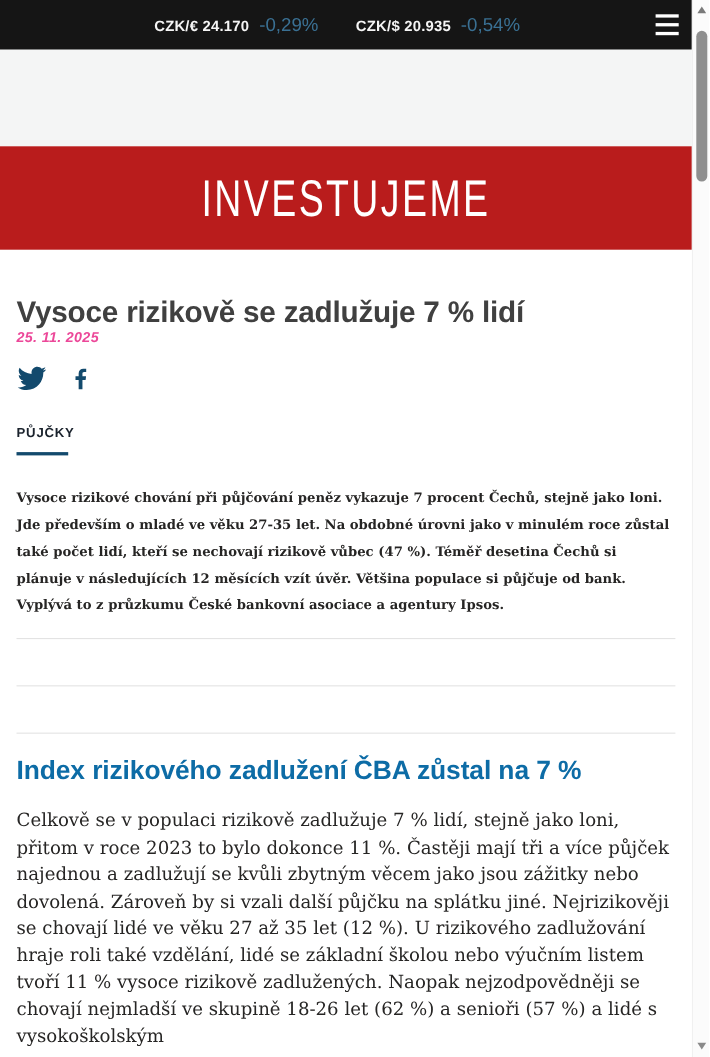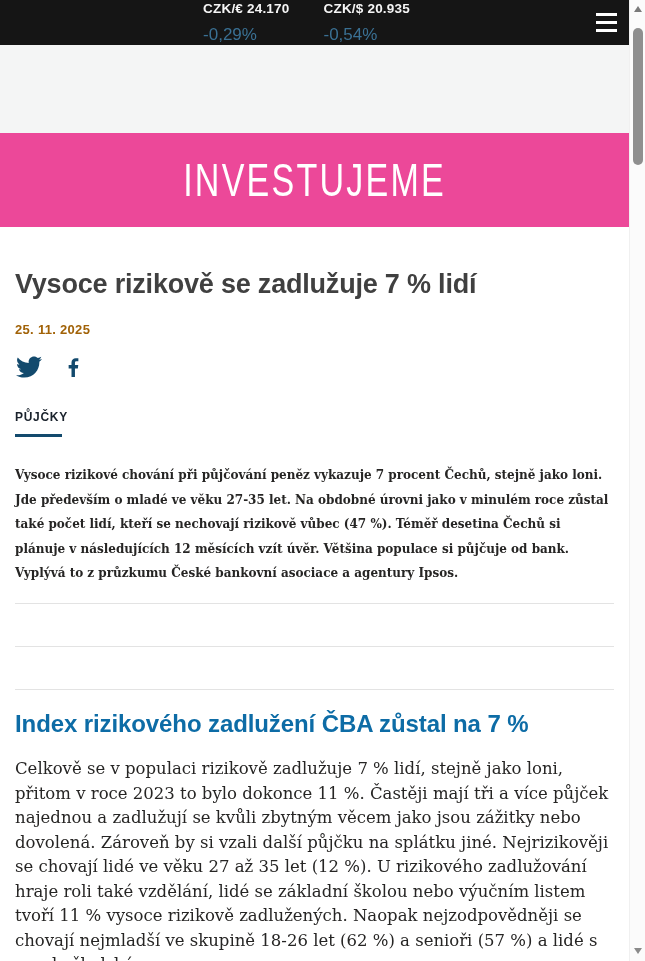--- a/index.html
+++ b/index.html
@@ -9,51 +9,51 @@
   .viewport { width: 645px; height: 961px; position: relative; overflow: hidden; background: #ffffff; }
   .page { width: 629px; height: 961px; overflow: hidden; background: #ffffff; }
 
   
   .topbar {
     height: 45px; background: #151515;
     display: flex; align-items: center; justify-content: center;
     position: relative;
   }
   .rates { display: flex; gap: 34px; align-items: center; transform: translateX(-8px); }
-  .rate { display: flex; gap: 9px; align-items: baseline; white-space: nowrap; flex-direction: column; }
+  .rate { display: flex; gap: 9px; align-items: baseline; white-space: nowrap; }
   .rate-label { color: #f5f5f5; font-size: 13.5px; font-weight: 700; letter-spacing: 0.2px; }
   .rate-change { color: #3a7093; font-size: 17px; font-weight: 500; }
   .menu-btn {
     position: absolute; right: 12px; top: 12px; width: 21px; height: 21px;
     display: flex; flex-direction: column; justify-content: space-between;
     padding: 1px 0; cursor: pointer; background: transparent; border: none;
   }
   .menu-btn span { display: block; width: 21px; height: 3px; background: #ffffff; }
 
   
   .gray-band { height: 88px; background: #f4f5f5; }
   .banner {
-    height: 94px; background: #ec4899;
+    height: 94px; background: #b91c1c;
     display: flex; align-items: center; justify-content: center;
     overflow: hidden;
   }
   .logo {
     color: #ffffff; font-family: "Liberation Sans", sans-serif;
     font-size: 46px; font-weight: 400; letter-spacing: 3px;
     transform: scale(0.74, 1.02); transform-origin: center;
     white-space: nowrap; line-height: 1;
   }
 
   
   .article { padding: 0 15px; }
   .title {
     margin-top: 42px; color: #404040;
     font-size: 27px; font-weight: 700; letter-spacing: -0.2px; line-height: 1.12;
   }
-  .date { margin-top: 23px; color: #a16207; font-size: 13px; font-weight: 700; letter-spacing: 0.3px; }
+  .date { color: #ec4899; font-size: 13px; font-weight: 700; letter-spacing: 0.3px; font-style: italic; }
   .social { margin-top: 16px; display: flex; align-items: center; gap: 18px; height: 27px; }
   .social a { display: inline-flex; width: 27px; height: 27px; align-items: center; justify-content: center; text-decoration: none; }
   .social svg { display: block; }
 
   .category { margin-top: 27px; }
   .category-label {
     color: #1a222c; font-size: 12px; font-weight: 700; letter-spacing: 0.7px;
     text-transform: uppercase; display: inline-block;
   }
   .category-underline { margin-top: 9px; width: 47px; height: 3px; background: #134a6d; }

